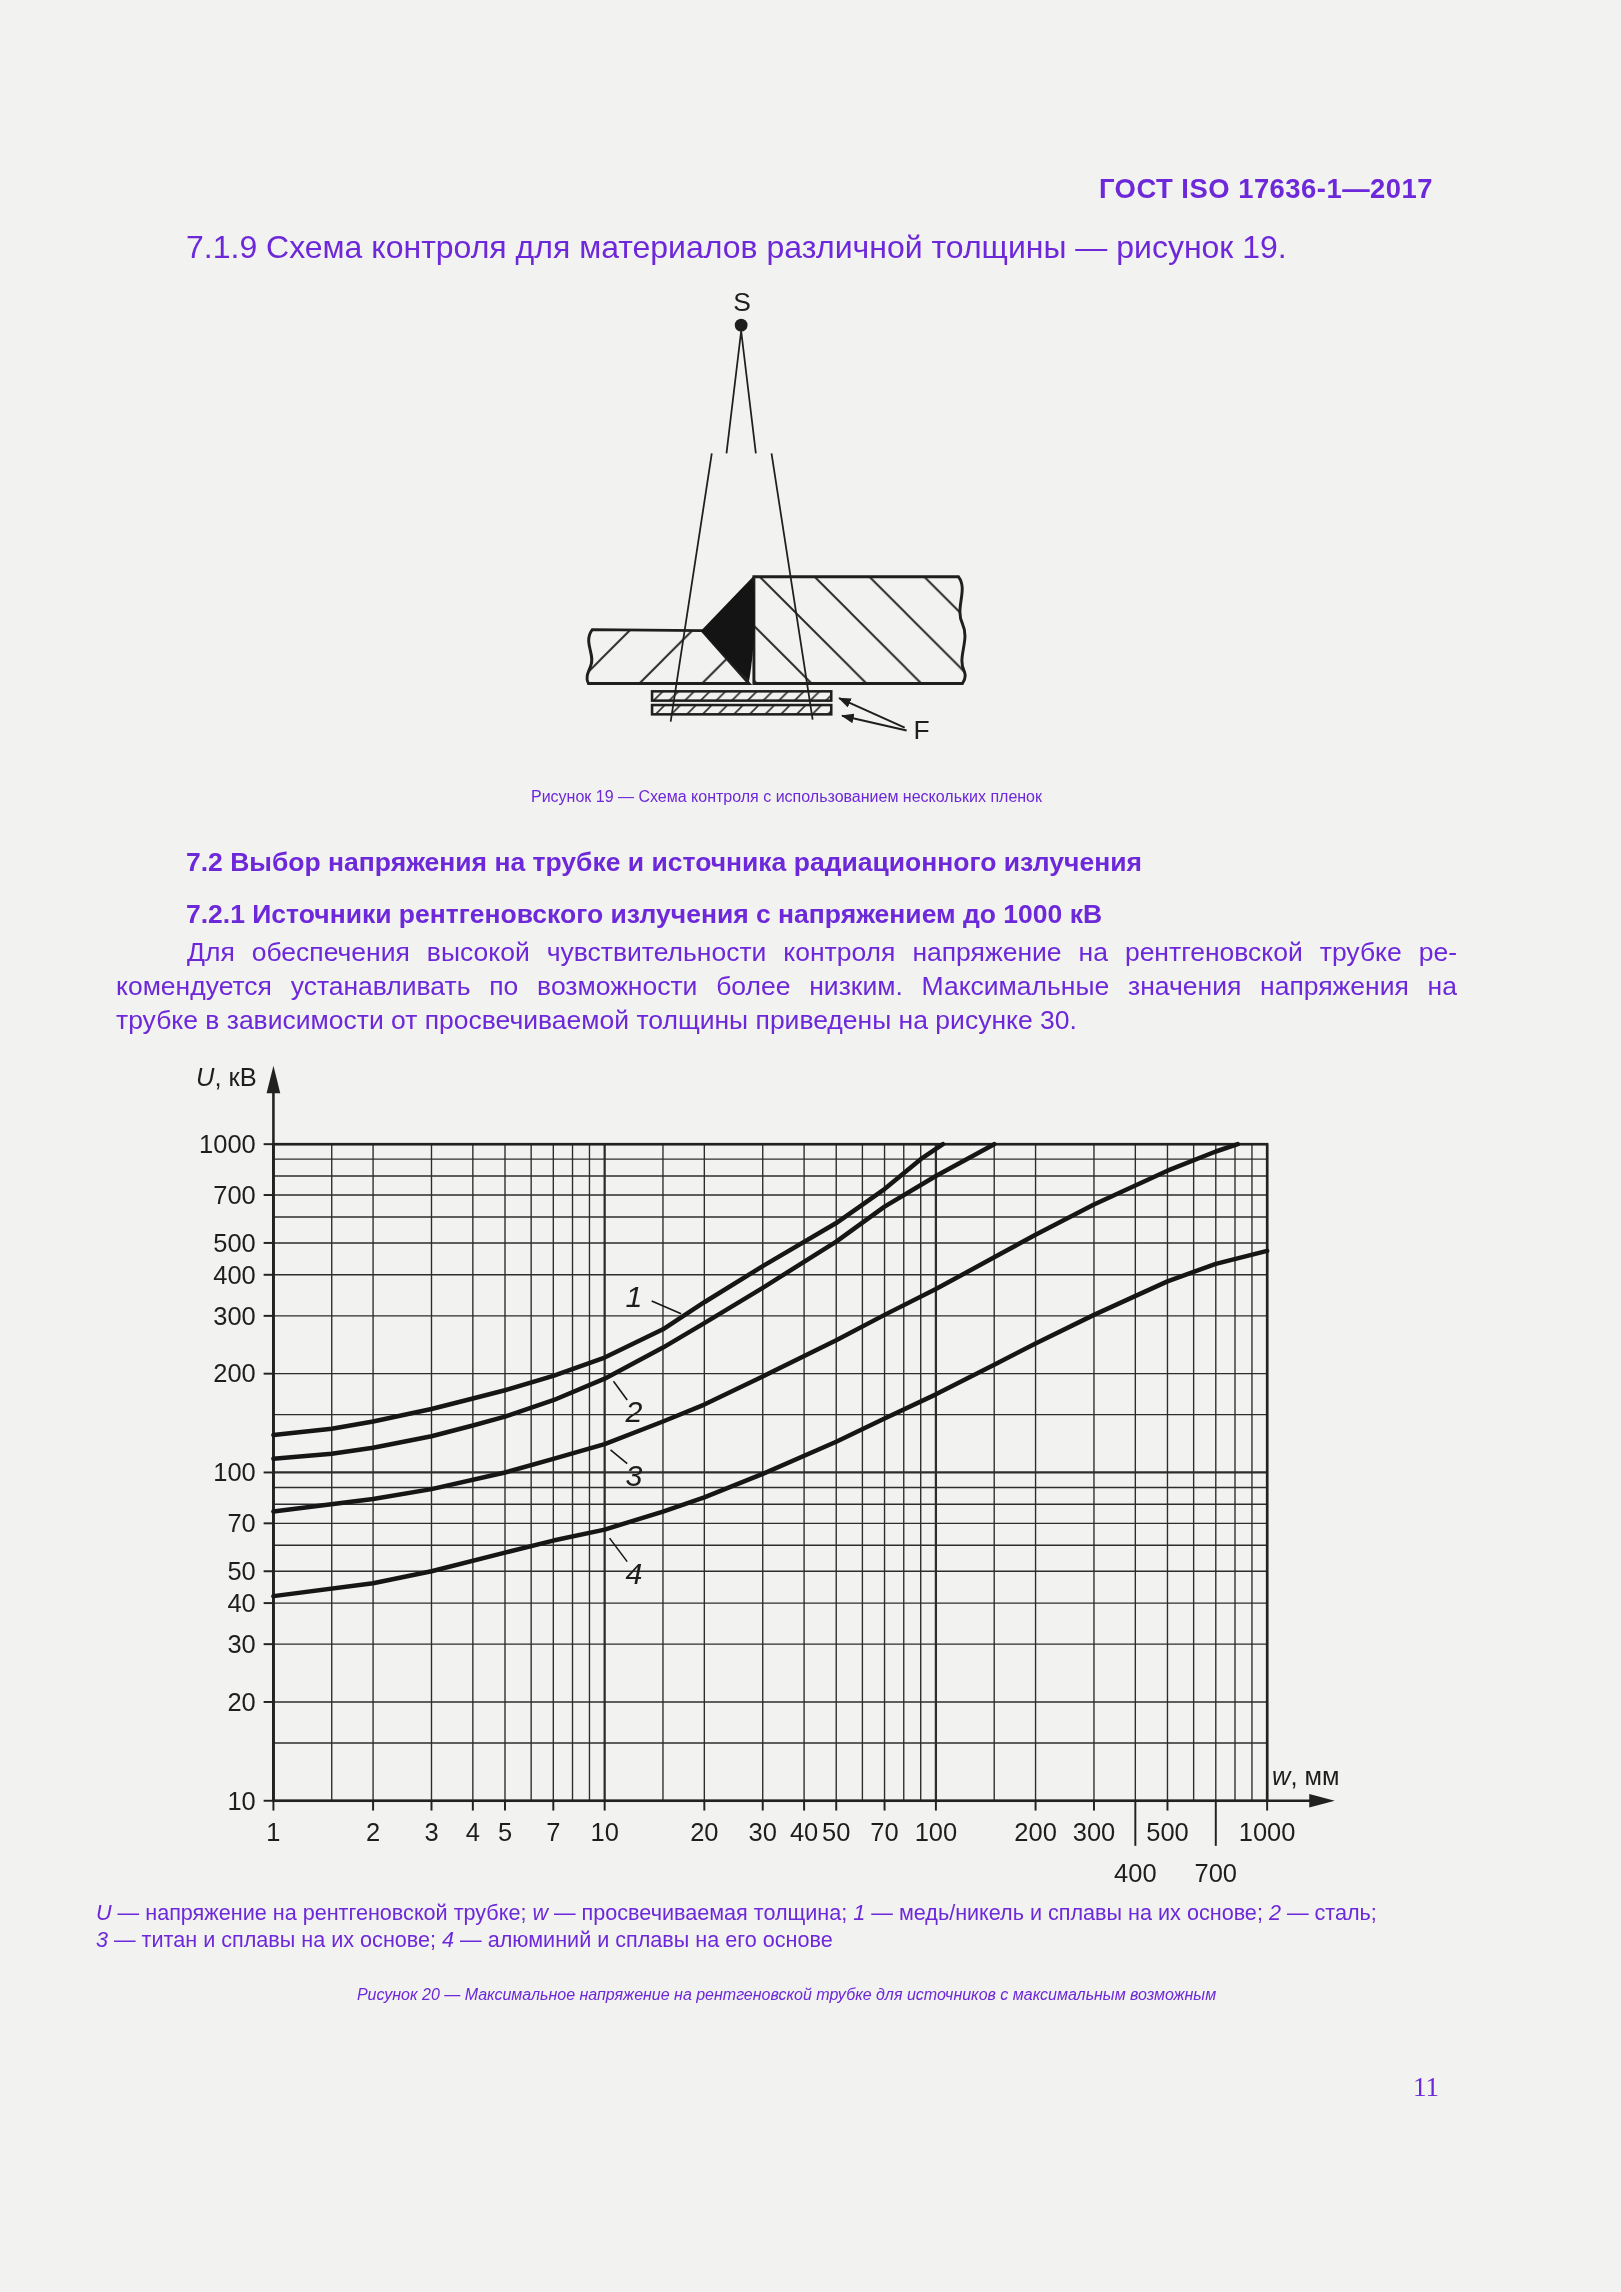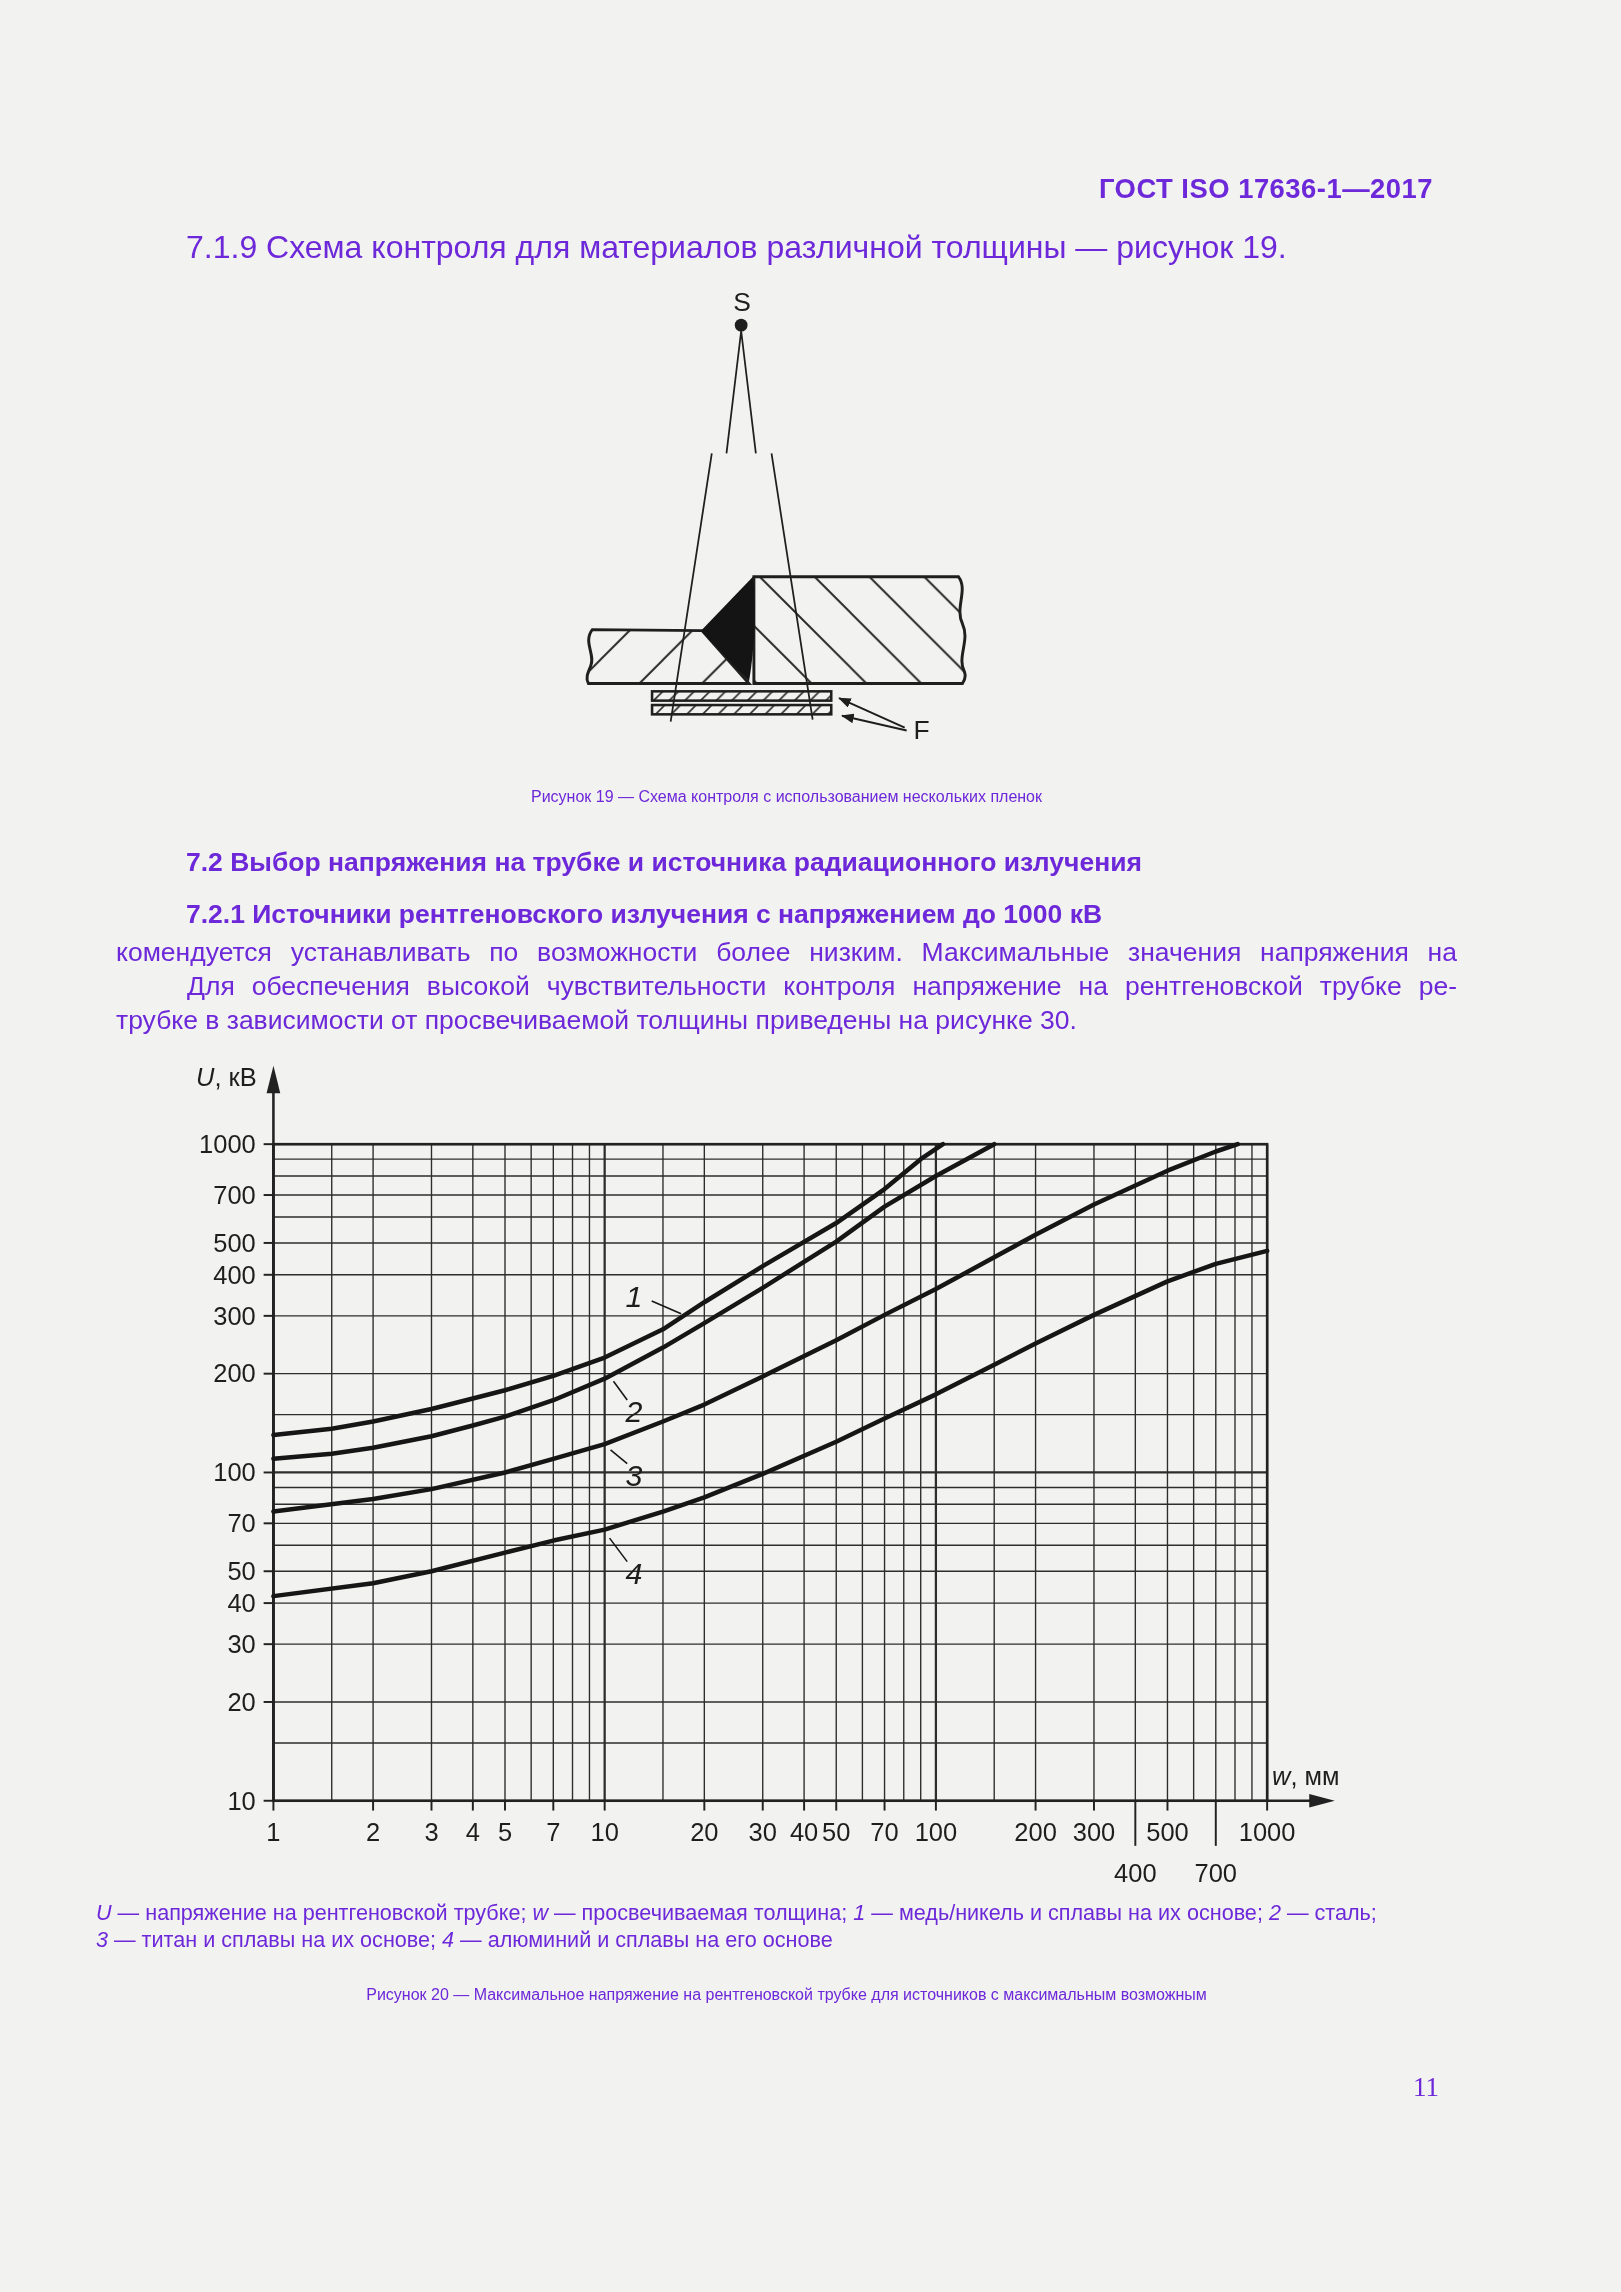--- a/index.html
+++ b/index.html
@@ -38,21 +38,21 @@
   }
   .para .jline{text-align:justify;text-align-last:justify;}
   .para .jline.first{text-indent:71px;}
   .para .lline{text-align:left;}
   .chart{top:1054px;left:88px;width:1294px;height:833px;}
   .legend{
     top:1900px;left:96px;width:1380px;
     font-size:21.6px;line-height:26.5px;
   }
   .legend i{font-style:italic;}
-  .cap20{top:1980px;}
+  .cap20{top:1980px;font-style:italic;}
   .pagenum{
     top:2072px;right:182px;font-size:27px;font-family:Liberation Serif, serif;
   }
   svg text{font-family:"Liberation Sans", sans-serif;fill:#1e1e1e;}
 </style>
 </head>
 <body>
 
 <div class="page">
 
@@ -95,22 +95,22 @@
  <line x1="505" y1="456" x2="439" y2="441" stroke="#1e1e1e" stroke-width="2" marker-end="url(#arr19)"></line>
  <text x="512" y="465" font-size="27">F</text>
 </svg></div>
 
   <div class="abs caption cap19">Рисунок 19 — Схема контроля с использованием нескольких пленок</div>
 
   <div class="abs h2 h72">7.2  Выбор напряжения на трубке и источника радиационного излучения</div>
   <div class="abs h2 h721">7.2.1  Источники рентгеновского излучения с напряжением до 1000 кВ</div>
 
   <div class="abs para">
+    <div class="jline first">Для обеспечения высокой чувствительности контроля напряжение на рентгеновской трубке ре-</div>
     <div class="jline">комендуется устанавливать по возможности более низким. Максимальные значения напряжения на</div>
-    <div class="jline first">Для обеспечения высокой чувствительности контроля напряжение на рентгеновской трубке ре-</div>
     <div class="lline">трубке в зависимости от просвечиваемой толщины приведены на рисунке 30.</div>
   </div>
 
   <div class="abs chart" id="chart20"><svg width="1294" height="833" viewBox="0 0 1320 850">
        <g>
           <line x1="189.0" y1="92" x2="189.0" y2="762" stroke="#2d2d2d" stroke-width="2.3"></line>
           <line x1="248.5" y1="92" x2="248.5" y2="762" stroke="#2d2d2d" stroke-width="1.4"></line>
           <line x1="290.7" y1="92" x2="290.7" y2="762" stroke="#2d2d2d" stroke-width="1.4"></line>
           <line x1="350.3" y1="92" x2="350.3" y2="762" stroke="#2d2d2d" stroke-width="1.4"></line>
           <line x1="392.5" y1="92" x2="392.5" y2="762" stroke="#2d2d2d" stroke-width="1.4"></line>

